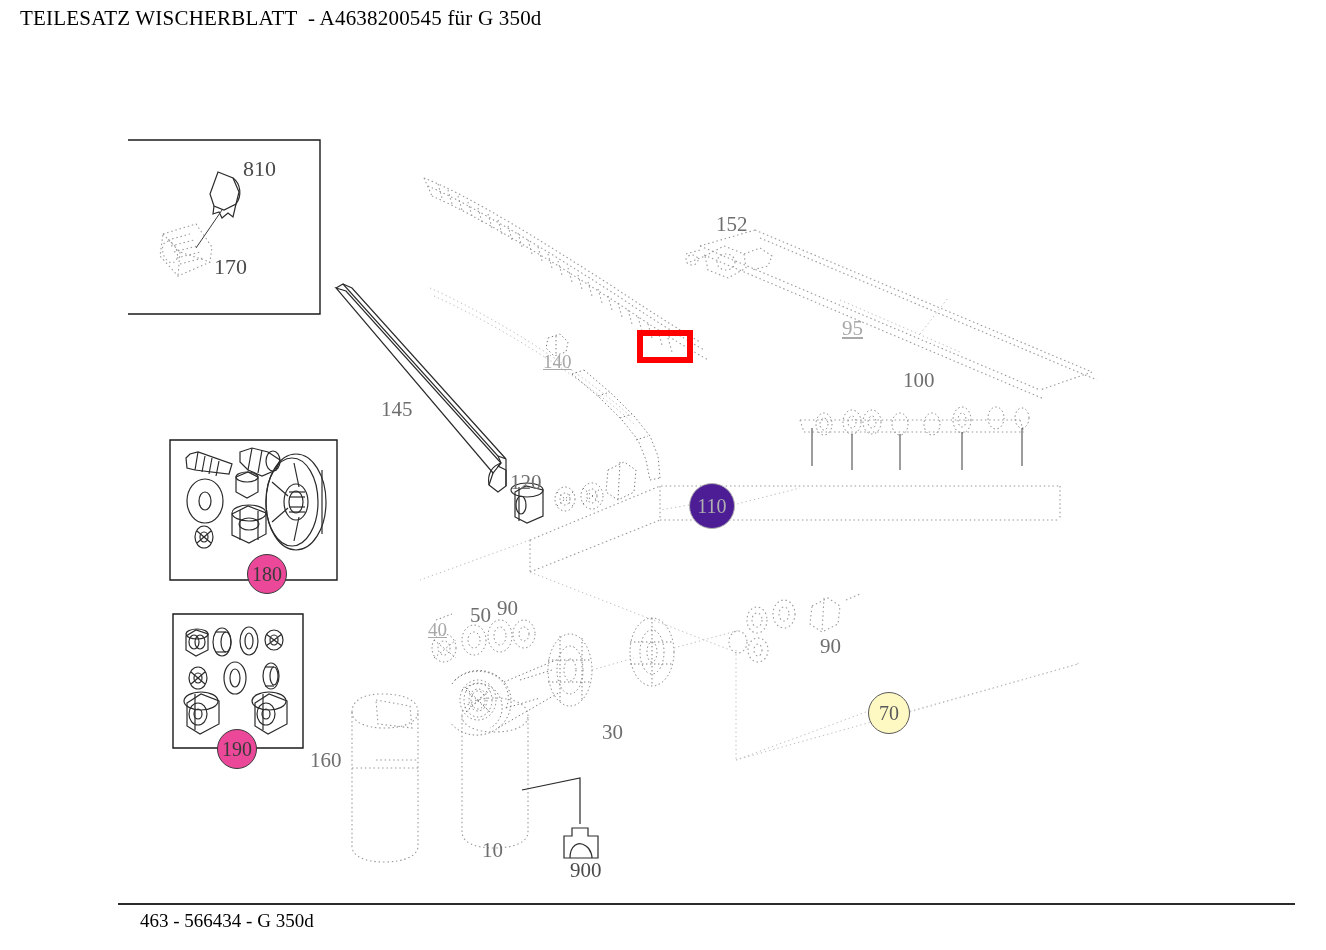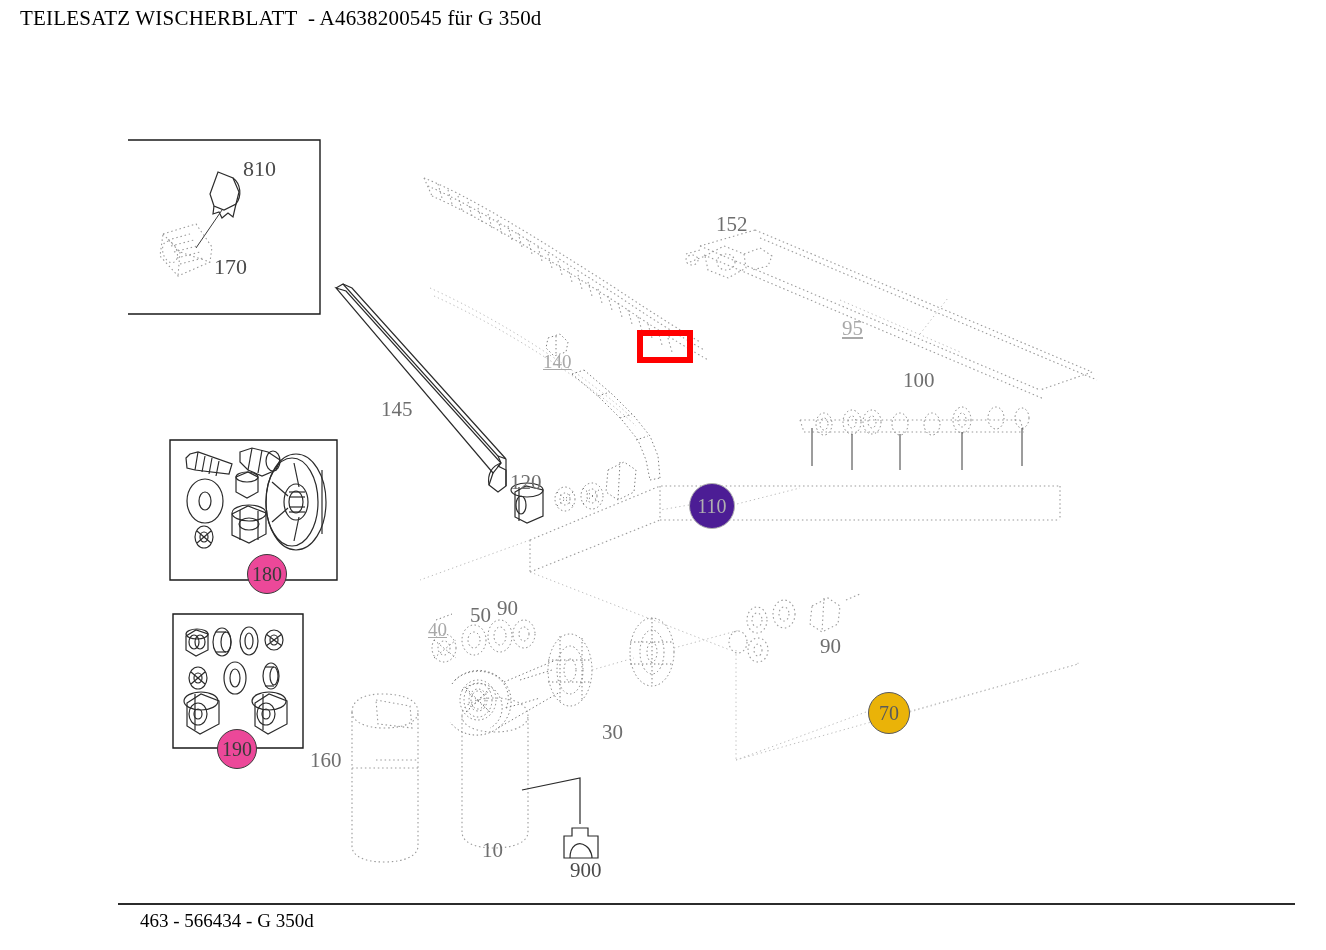--- a/index.html
+++ b/index.html
@@ -496,21 +496,21 @@
     <div class="part-label lbl-mid" style="left: 820px; top: 636px; font-size: 21px;">90</div>
     <div class="part-label lbl-mid" style="left: 310px; top: 750px; font-size: 21px;">160</div>
     <div class="part-label lbl-mid" style="left: 482px; top: 840px; font-size: 21px;">10</div>
     <div class="part-label lbl-strong" style="left: 570px; top: 860px; font-size: 21px;">900</div>
     <div class="part-label lbl-strong" style="left: 243px; top: 158px; font-size: 22px;">810</div>
     <div class="part-label lbl-strong" style="left: 214px; top: 256px; font-size: 22px;">170</div>
   </div>
 
 <div id="callouts-layer">
     <div class="callout-circle" style="left: 689px; top: 483px; width: 44px; height: 44px; border: 1.3px solid rgb(176, 176, 176); font-size: 20px; color: rgb(176, 176, 176); background: #4c1d95;">110</div>
-    <div class="callout-circle" style="left: 868px; top: 692px; width: 40px; height: 40px; border: 1.3px solid rgb(90, 90, 90); font-size: 20px; color: rgb(90, 90, 90); background: #eab308;">70</div>
+    <div class="callout-circle" style="left: 868px; top: 692px; width: 40px; height: 40px; border: 1.3px solid rgb(90, 90, 90); font-size: 20px; color: rgb(90, 90, 90); background: #fef9c3;">70</div>
     <div class="callout-circle" style="left: 247px; top: 554px; width: 38px; height: 38px; border: 1.3px solid rgb(58, 58, 58); font-size: 20px; color: rgb(58, 58, 58); background: #ec4899;">180</div>
     <div class="callout-circle" style="left: 217px; top: 729px; width: 38px; height: 38px; border: 1.3px solid rgb(58, 58, 58); font-size: 20px; color: rgb(58, 58, 58); background: #ec4899;">190</div>
   </div>
 
 <div id="highlight-box" style="left: 637px; top: 330px; width: 56px; height: 33px; border: 6px solid rgb(255, 0, 0);"></div>
 
 <div id="footer-rule"></div>
 <div id="footer-text">463 - 566434 - G 350d</div>
 
 </body></html>

